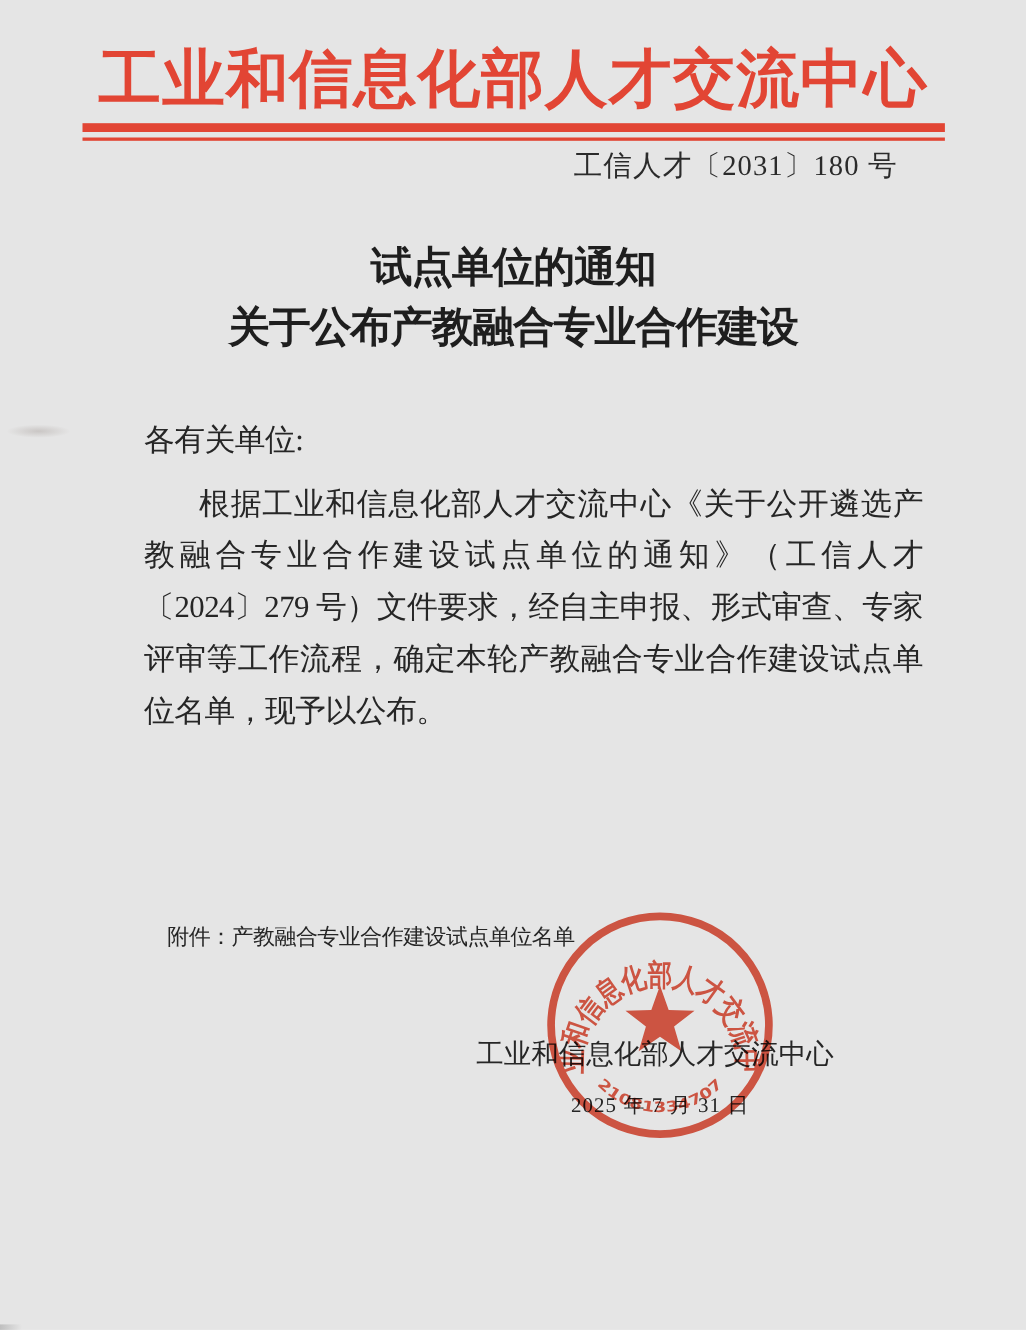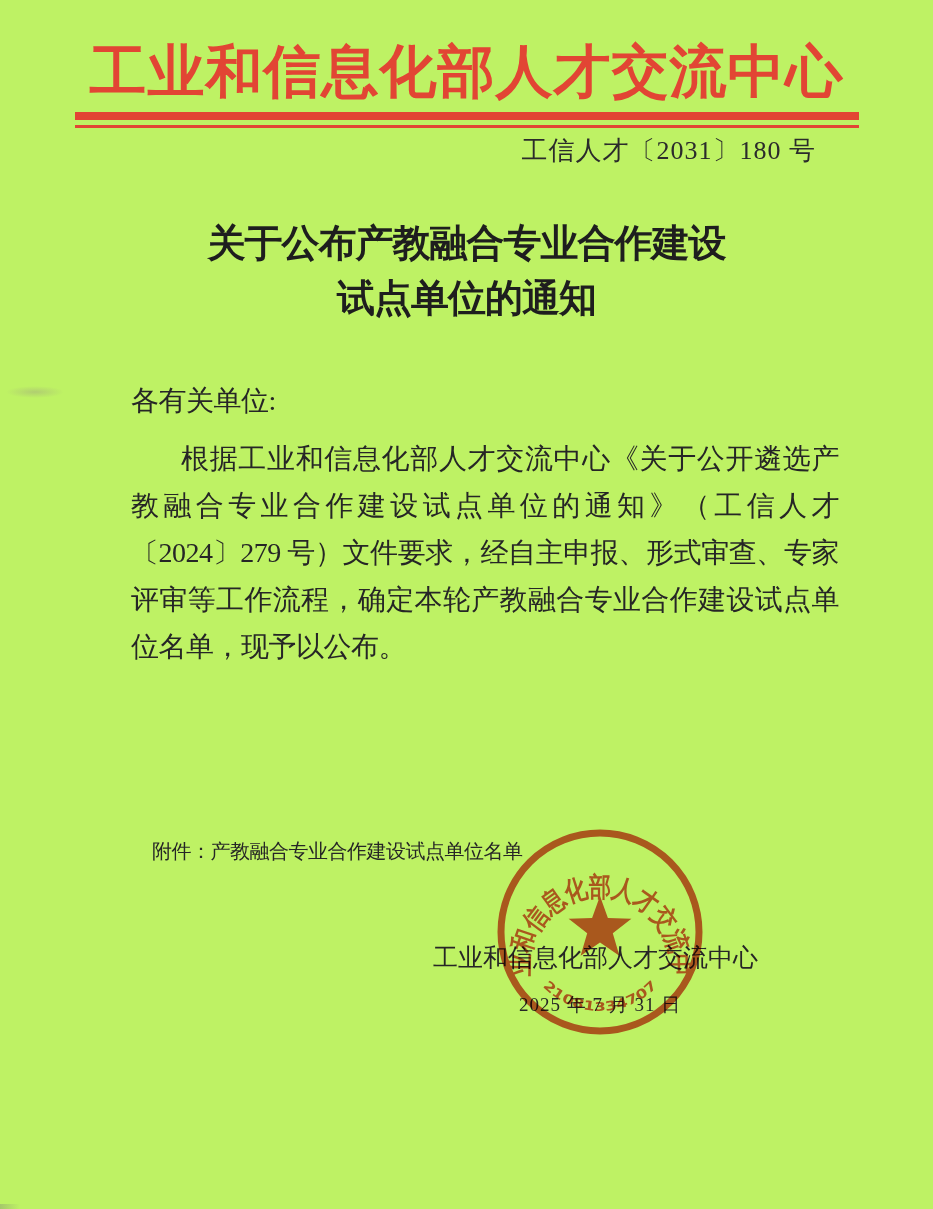--- a/index.html
+++ b/index.html
@@ -1,19 +1,19 @@
 <!DOCTYPE html>
 <html lang="zh"><head>
 <meta charset="utf-8">
 <style>
   html,body{margin:0;padding:0;background:#ffffff;}
   .page{
     position:relative;
     width:933px;height:1209px;
-    background:#bef264;
+    background:#e5e5e5;
     overflow:hidden;
     font-family:"Liberation Serif","DejaVu Serif",serif;
     color:var(--ink,#262626);
   }
   .org-header{
     position:absolute;top:34px;left:0;width:933px;
     text-align:center;
     font-size:57px;font-weight:700;
     letter-spacing:1px;
     color:var(--red,#e24534);
@@ -77,22 +77,22 @@
 <div class="page" style="--red: #e24534; --ink: #262626;">
 
   <div class="org-header">工业和信息化部人才交流中心</div>
 
   <div class="rule rule-thick"></div>
   <div class="rule rule-thin"></div>
 
   <div class="doc-number">工信人才〔2031〕180 号</div>
 
   <div class="doc-title">
+    <div>试点单位的通知</div>
     <div>关于公布产教融合专业合作建设</div>
-    <div>试点单位的通知</div>
   </div>
 
   <div class="doc-body">
     <p>各有关单位:</p>
     <p class="indent">根据工业和信息化部人才交流中心《关于公开遴选产教融合专业合作建设试点单位的通知》（工信人才〔2024〕279 号）文件要求，经自主申报、形式审查、专家评审等工作流程，确定本轮产教融合专业合作建设试点单位名单，现予以公布。</p>
   </div>
 
   <div class="attachment-line">附件：产教融合专业合作建设试点单位名单</div>
 
   <div class="signature-line">工业和信息化部人才交流中心</div>

